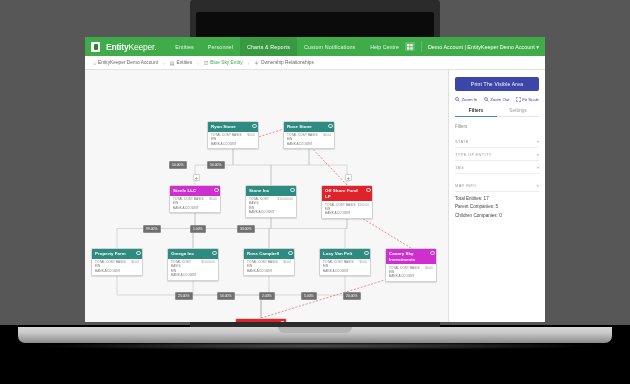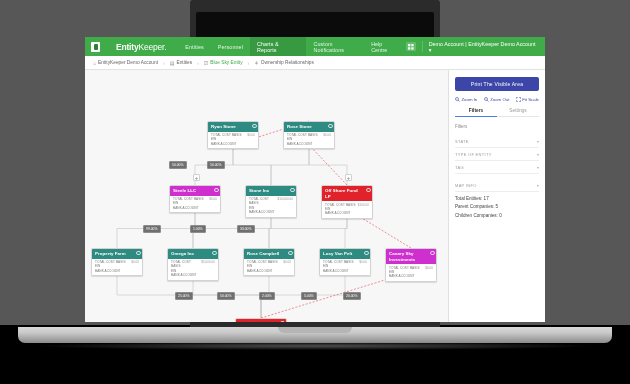--- a/index.html
+++ b/index.html
@@ -48,21 +48,21 @@
   .screen {
     position: absolute; left: 85px; top: 37px; width: 460px; height: 285px;
     background: #f4f4f4; overflow: hidden;
   }
 
   
   .topnav {
     height: 19px; background: #3fab49; display: flex; align-items: center;
     padding: 0 6px; position: relative;
   }
-  .brand { display: flex; align-items: center; gap: 16px; }
+  .brand { display: flex; align-items: center; gap: 6px; }
   .brand-mark {
     width: 9px; height: 10px; background: #fff; border-radius: 1px;
     display: flex; align-items: center; justify-content: center;
   }
   .brand-mark span { display:block; width: 4px; height: 6px; background: #2f7e37; border-radius: 1px; }
   .brand-text { color: #fff; font-size: 8.5px; font-weight: bold; letter-spacing: -.2px; }
   .brand-text em { font-style: normal; font-weight: normal; }
   .nav-items { display: flex; margin-left: 12px; height: 19px; }
   .nav-item {
     color: #e4f3e6; font-size: 5.4px; padding: 0 7px; height: 19px;

